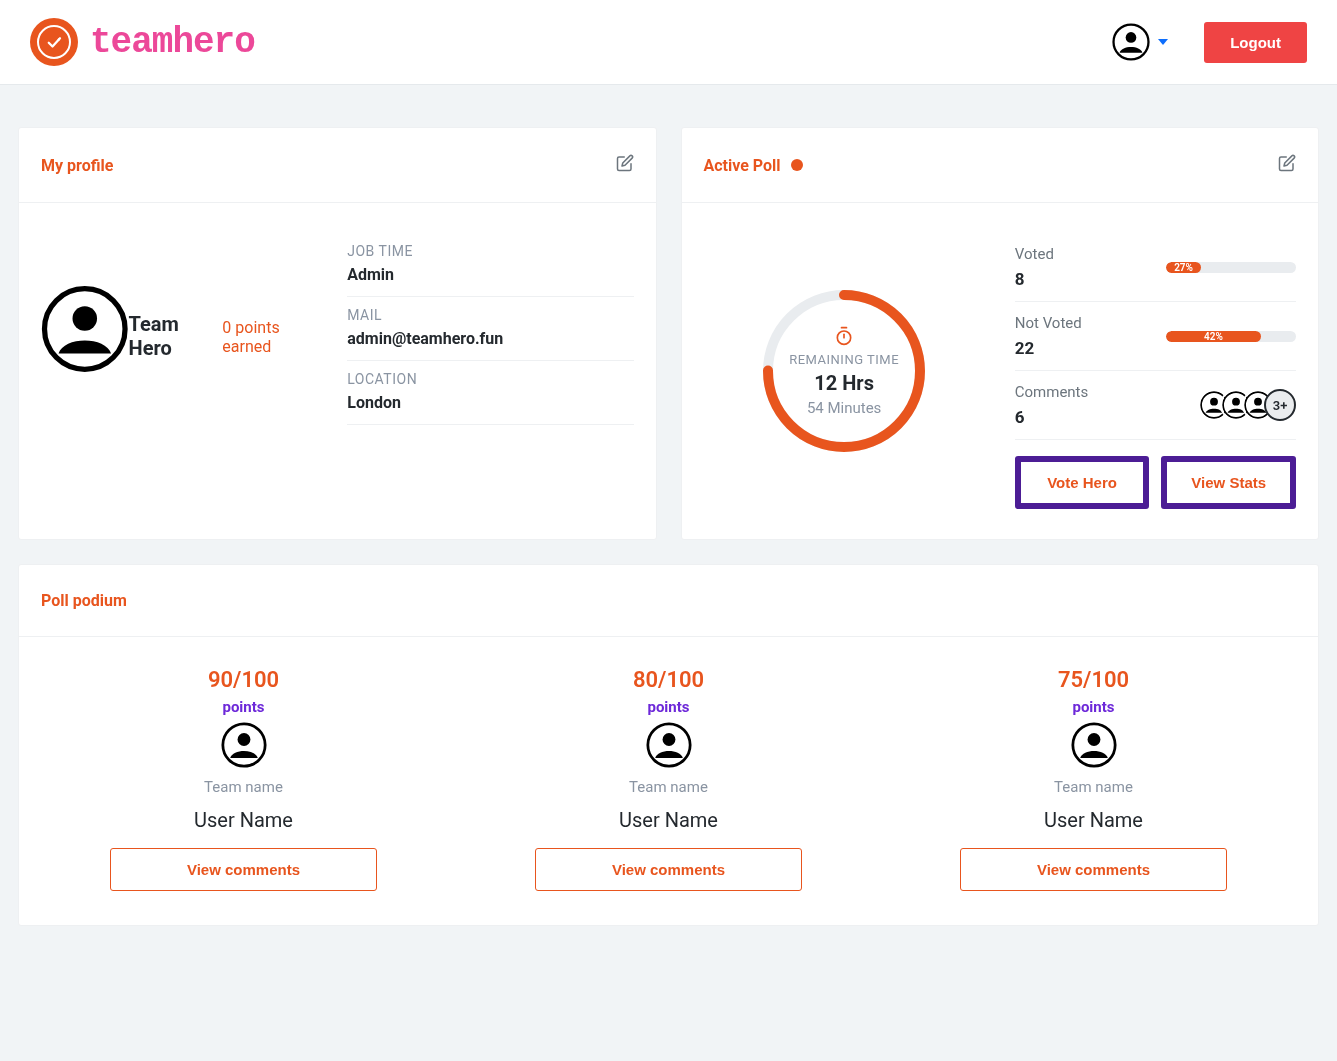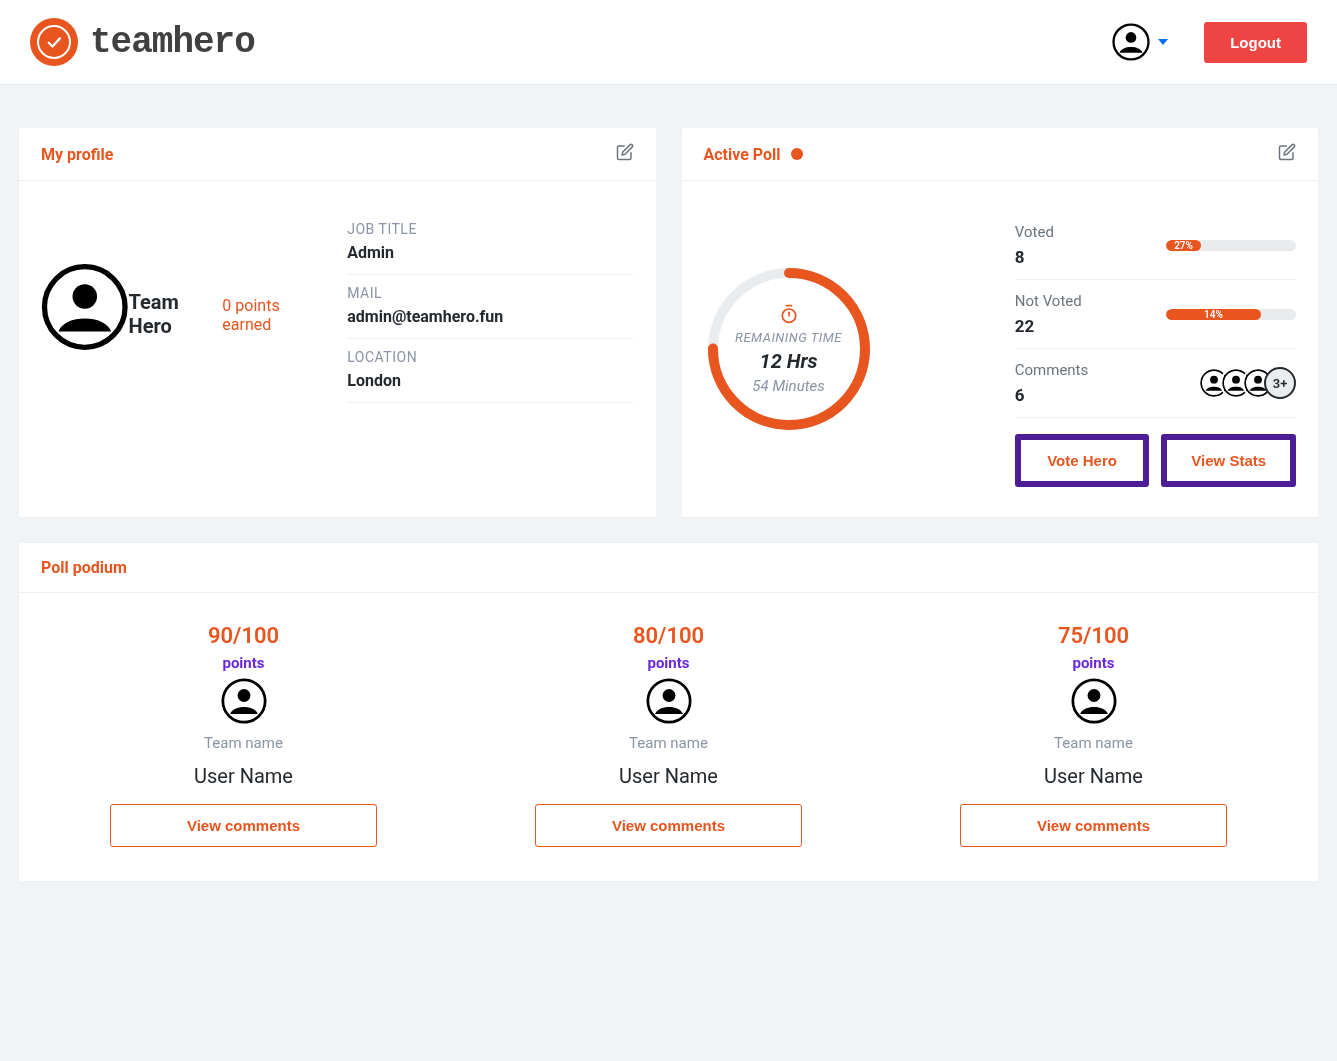--- a/index.html
+++ b/index.html
@@ -21,21 +21,21 @@
   }
   .logo-mark-inner {
     width: 34px; height: 34px; border-radius: 50%;
     border: 2px solid #fff;
     display: flex; align-items: center; justify-content: center;
   }
   .logo-mark-check { color:#fff; }
   .logo-text {
     font-family: "Courier New", Courier, monospace;
     font-size: 36px;
-    color: #404040;
+    color: #ec4899;
     letter-spacing: -1px;
     font-weight: 700;
     text-align: right;
   }
   .header-spacer { flex: 1; }
   .header-user { display: flex; align-items: center; gap: 6px; cursor: pointer; }
   .caret-down {
     width: 0; height: 0;
     border-left: 5px solid transparent;
     border-right: 5px solid transparent;
@@ -47,41 +47,41 @@
     padding: 12px 26px; font-weight: 700; font-size: 15px;
     border-radius: 3px; cursor: pointer; margin-left: 22px;
   }
   .container { padding: 42px 18px 30px 18px; }
   .row { display: flex; gap: 24px; }
   .card {
     background: #fff; border: 1px solid #eef0f2; border-radius: 3px;
     flex: 1; min-width: 0;
   }
   .card-header {
-    display: flex; align-items: center; padding: 15px 22px;
+    display: flex; align-items: center; padding: 26px 22px;
     border-bottom: 1px solid #eef0f2;
   }
   .card-title { color: #e8551e; font-weight: 700; font-size: 16px; }
   .card-header-spacer { flex: 1; }
   .edit-btn { color: #6c757d; cursor: pointer; }
   .active-dot {
     width: 12px; height: 12px; background: #e8551e; border-radius: 50%;
     margin-left: 10px; display: inline-block;
   }
   .profile-body { display: flex; padding: 30px 22px 40px 22px; gap: 20px; }
   .profile-left { flex: 1; display: flex; flex-direction: row; align-items: center; justify-content: space-between; }
   .profile-right { flex: 1; }
   .profile-name { font-size: 20px; font-weight: 700; color: #24292e; margin-top: 14px; }
   .profile-points { color: #e8551e; font-size: 16px; margin-top: 16px; }
   .field { border-bottom: 1px solid #eef0f2; padding: 10px 0 12px 0; }
   .field-label { color: #8a94a2; font-size: 14px; letter-spacing: 0.5px; }
   .field-value { color: #24292e; font-weight: 700; font-size: 16px; margin-top: 6px; }
 
   .poll-body { display: flex; padding: 30px 22px 30px 22px; gap: 30px; }
-  .poll-left { flex: 1; display:flex; align-items:center; justify-content:flex-start;font-style:italic; }
+  .poll-left { flex: 1; display:flex; align-items:center; justify-content:center; }
   .poll-right { flex: 1; }
   .ring-wrap { position: relative; width: 170px; height: 170px; }
   .ring-content { position: absolute; inset: 0; display:flex; flex-direction:column; align-items:center; justify-content:center; gap: 4px; padding: 0 12px; text-align:center; }
   .ring-icon { color: #e8551e; }
   .ring-label { color: #8a94a2; font-size: 13px; letter-spacing: .5px; margin-top: 2px;}
   .ring-hours { font-size: 20px; font-weight: 700; color: #24292e; }
   .ring-mins { color: #8a94a2; font-size: 15px; }
 
   .stat-row { display:flex; align-items:center; border-bottom:1px solid #eef0f2; padding: 12px 0; gap: 12px; }
   .stat-row:last-of-type { }
@@ -172,21 +172,21 @@
       <div class="profile-body">
         <div class="profile-left">
           <svg width="92" height="92" viewBox="0 0 100 100">
               <use href="#user-glyph"></use>
             </svg>
           <div class="profile-name">Team Hero</div>
           <div class="profile-points">0 points earned</div>
         </div>
         <div class="profile-right">
           <div class="field">
-            <div class="field-label">JOB TITLE</div>
+            <div class="field-label">JOB TIME</div>
             <div class="field-value">Admin</div>
           </div>
           <div class="field">
             <div class="field-label">MAIL</div>
             <div class="field-value">admin@teamhero.fun</div>
           </div>
           <div class="field">
             <div class="field-label">LOCATION</div>
             <div class="field-value">London</div>
           </div>
@@ -237,21 +237,21 @@
                 </div>
             </div>
           </div>
           <div class="stat-row">
             <div class="stat-left">
               <div class="stat-label">Not Voted</div>
               <div class="stat-value">22</div>
             </div>
             <div class="prog">
               <div class="prog-bar" id="prog-notvoted" style="width: 73%;">
-                  <span class="prog-text">14%</span>
+                  <span class="prog-text">42%</span>
                 </div>
             </div>
           </div>
           <div class="stat-row" style="border-bottom:1px solid #eef0f2;">
             <div class="stat-left">
               <div class="stat-label">Comments</div>
               <div class="stat-value">6</div>
             </div>
             <div class="avatar-stack">
               <svg class="mini" width="32" height="32" viewBox="0 0 100 100">

